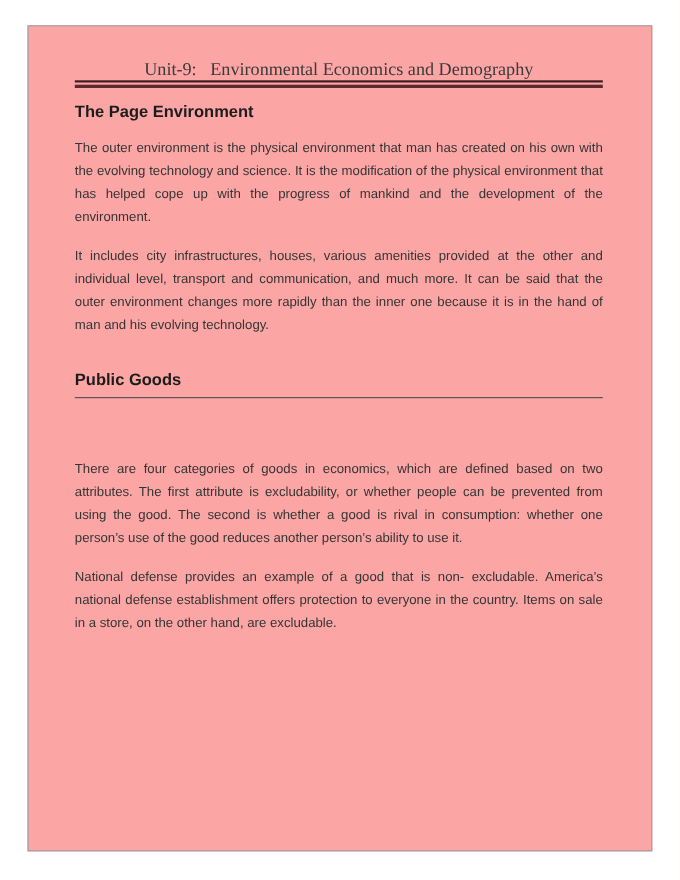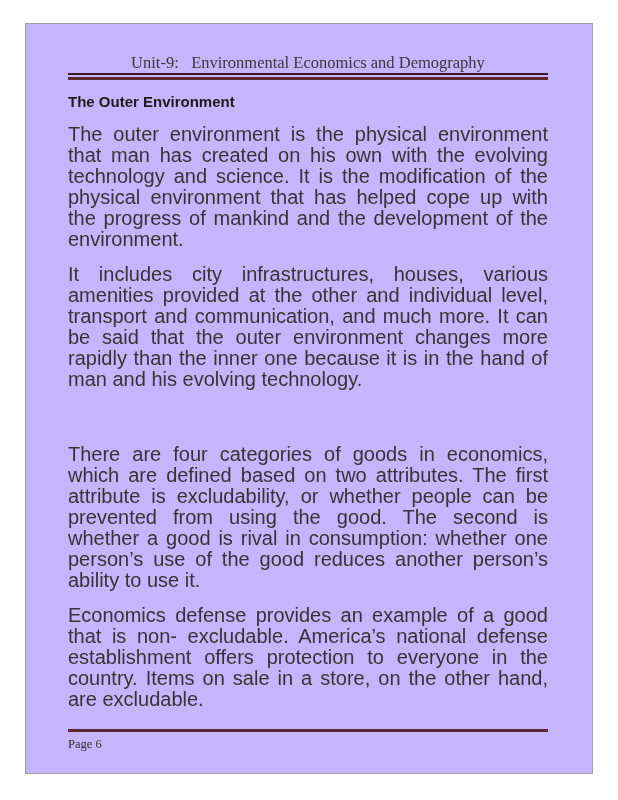--- a/index.html
+++ b/index.html
@@ -11,21 +11,21 @@
     font-family: "Liberation Sans", sans-serif;
   }
   .page-frame {
     position: absolute;
     left: 25px;
     top: 23px;
     width: 568px;
     height: 751px;
     border: 1px solid #9e9e9e;
     box-sizing: border-box;
-    background: #c4b5fd;
+    background: #fca5a5;
     overflow: hidden;
   }
   .content {
     padding: 0 44px 0 42px;
   }
   .doc-title {
     margin: 29px 0 0 0;
     text-align: center;
     font-family: "Liberation Serif", serif;
     font-size: 16.5px;
@@ -47,21 +47,21 @@
     line-height: 17px;
     color: #1c1c1c;
   }
   .section-heading.ruled {
     margin-top: 31px;
     padding-bottom: 7px;
     border-bottom: 1px solid #4d4d4d;
   }
   .body-para {
     margin: 14px 0 0 0;
-    font-size: 20px;
+    font-size: 12px;
     line-height: 21px;
     text-align: justify;
     color: #353535;
   }
   .body-para.after-rule {
     margin-top: 54px;
   }
   .page-footer {
     position: absolute;
     left: 42px;
@@ -82,31 +82,28 @@
 </head>
 <body>
 
 <div class="page-frame">
   <div class="content">
 
     <div class="doc-title">Unit-9:   Environmental Economics and Demography</div>
 
     <div class="title-rule"></div>
 
-    <div class="section-heading">The Outer Environment</div>
+    <div class="section-heading">The Page Environment</div>
 
     <p class="body-para">The outer environment is the physical environment that man has created on his own with the evolving technology and science. It is the modification of the physical environment that has helped cope up with the progress of mankind and the development of the environment.</p>
 
     <p class="body-para">It includes city infrastructures, houses, various amenities provided at the other and individual level, transport and communication, and much more. It can be said that the outer environment changes more rapidly than the inner one because it is in the hand of man and his evolving technology.</p>
 
+    <div class="section-heading ruled">Public Goods</div>
 
     <p class="body-para after-rule">There are four categories of goods in economics, which are defined based on two attributes. The first attribute is excludability, or whether people can be prevented from using the good. The second is whether a good is rival in consumption: whether one person’s use of the good reduces another person’s ability to use it.</p>
 
-    <p class="body-para">Economics defense provides an example of a good that is non- excludable. America’s national defense establishment offers protection to everyone in the country. Items on sale in a store, on the other hand, are excludable.</p>
+    <p class="body-para">National defense provides an example of a good that is non- excludable. America’s national defense establishment offers protection to everyone in the country. Items on sale in a store, on the other hand, are excludable.</p>
 
 
   </div>
 
-  <div class="page-footer">
-    <div class="footer-rule"></div>
-    <div class="footer-text">Page 6</div>
-  </div>
 </div>
 
 </body></html>

